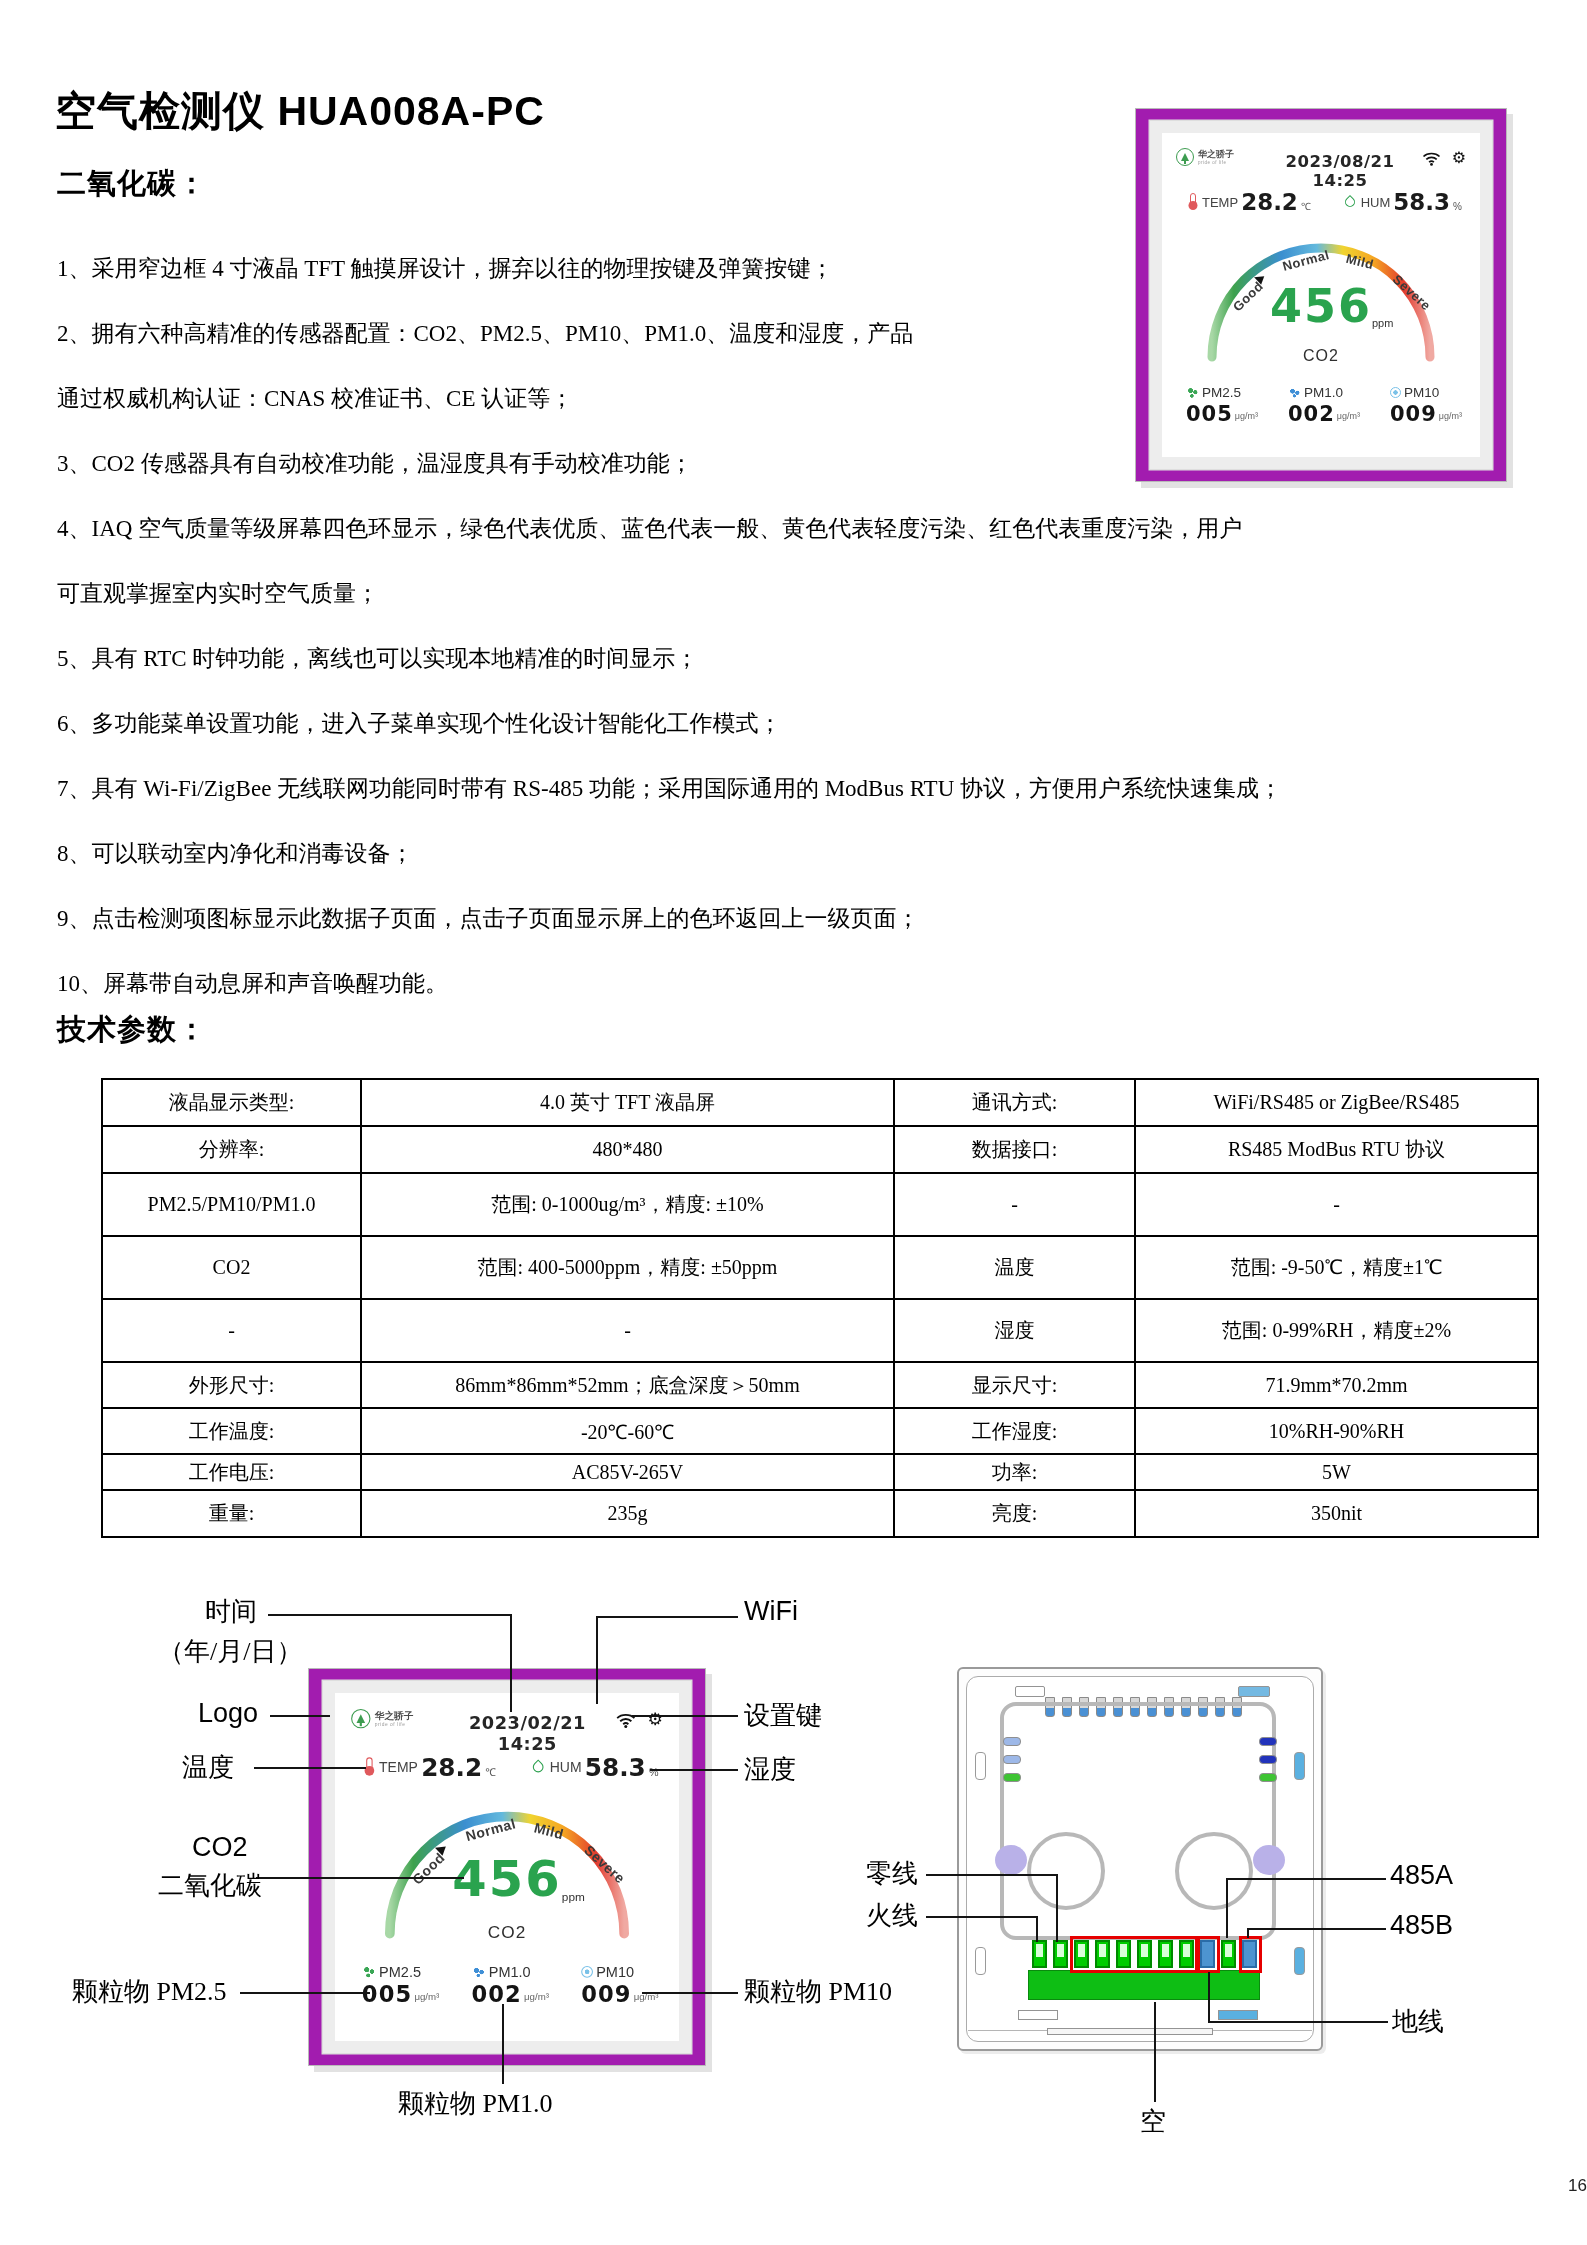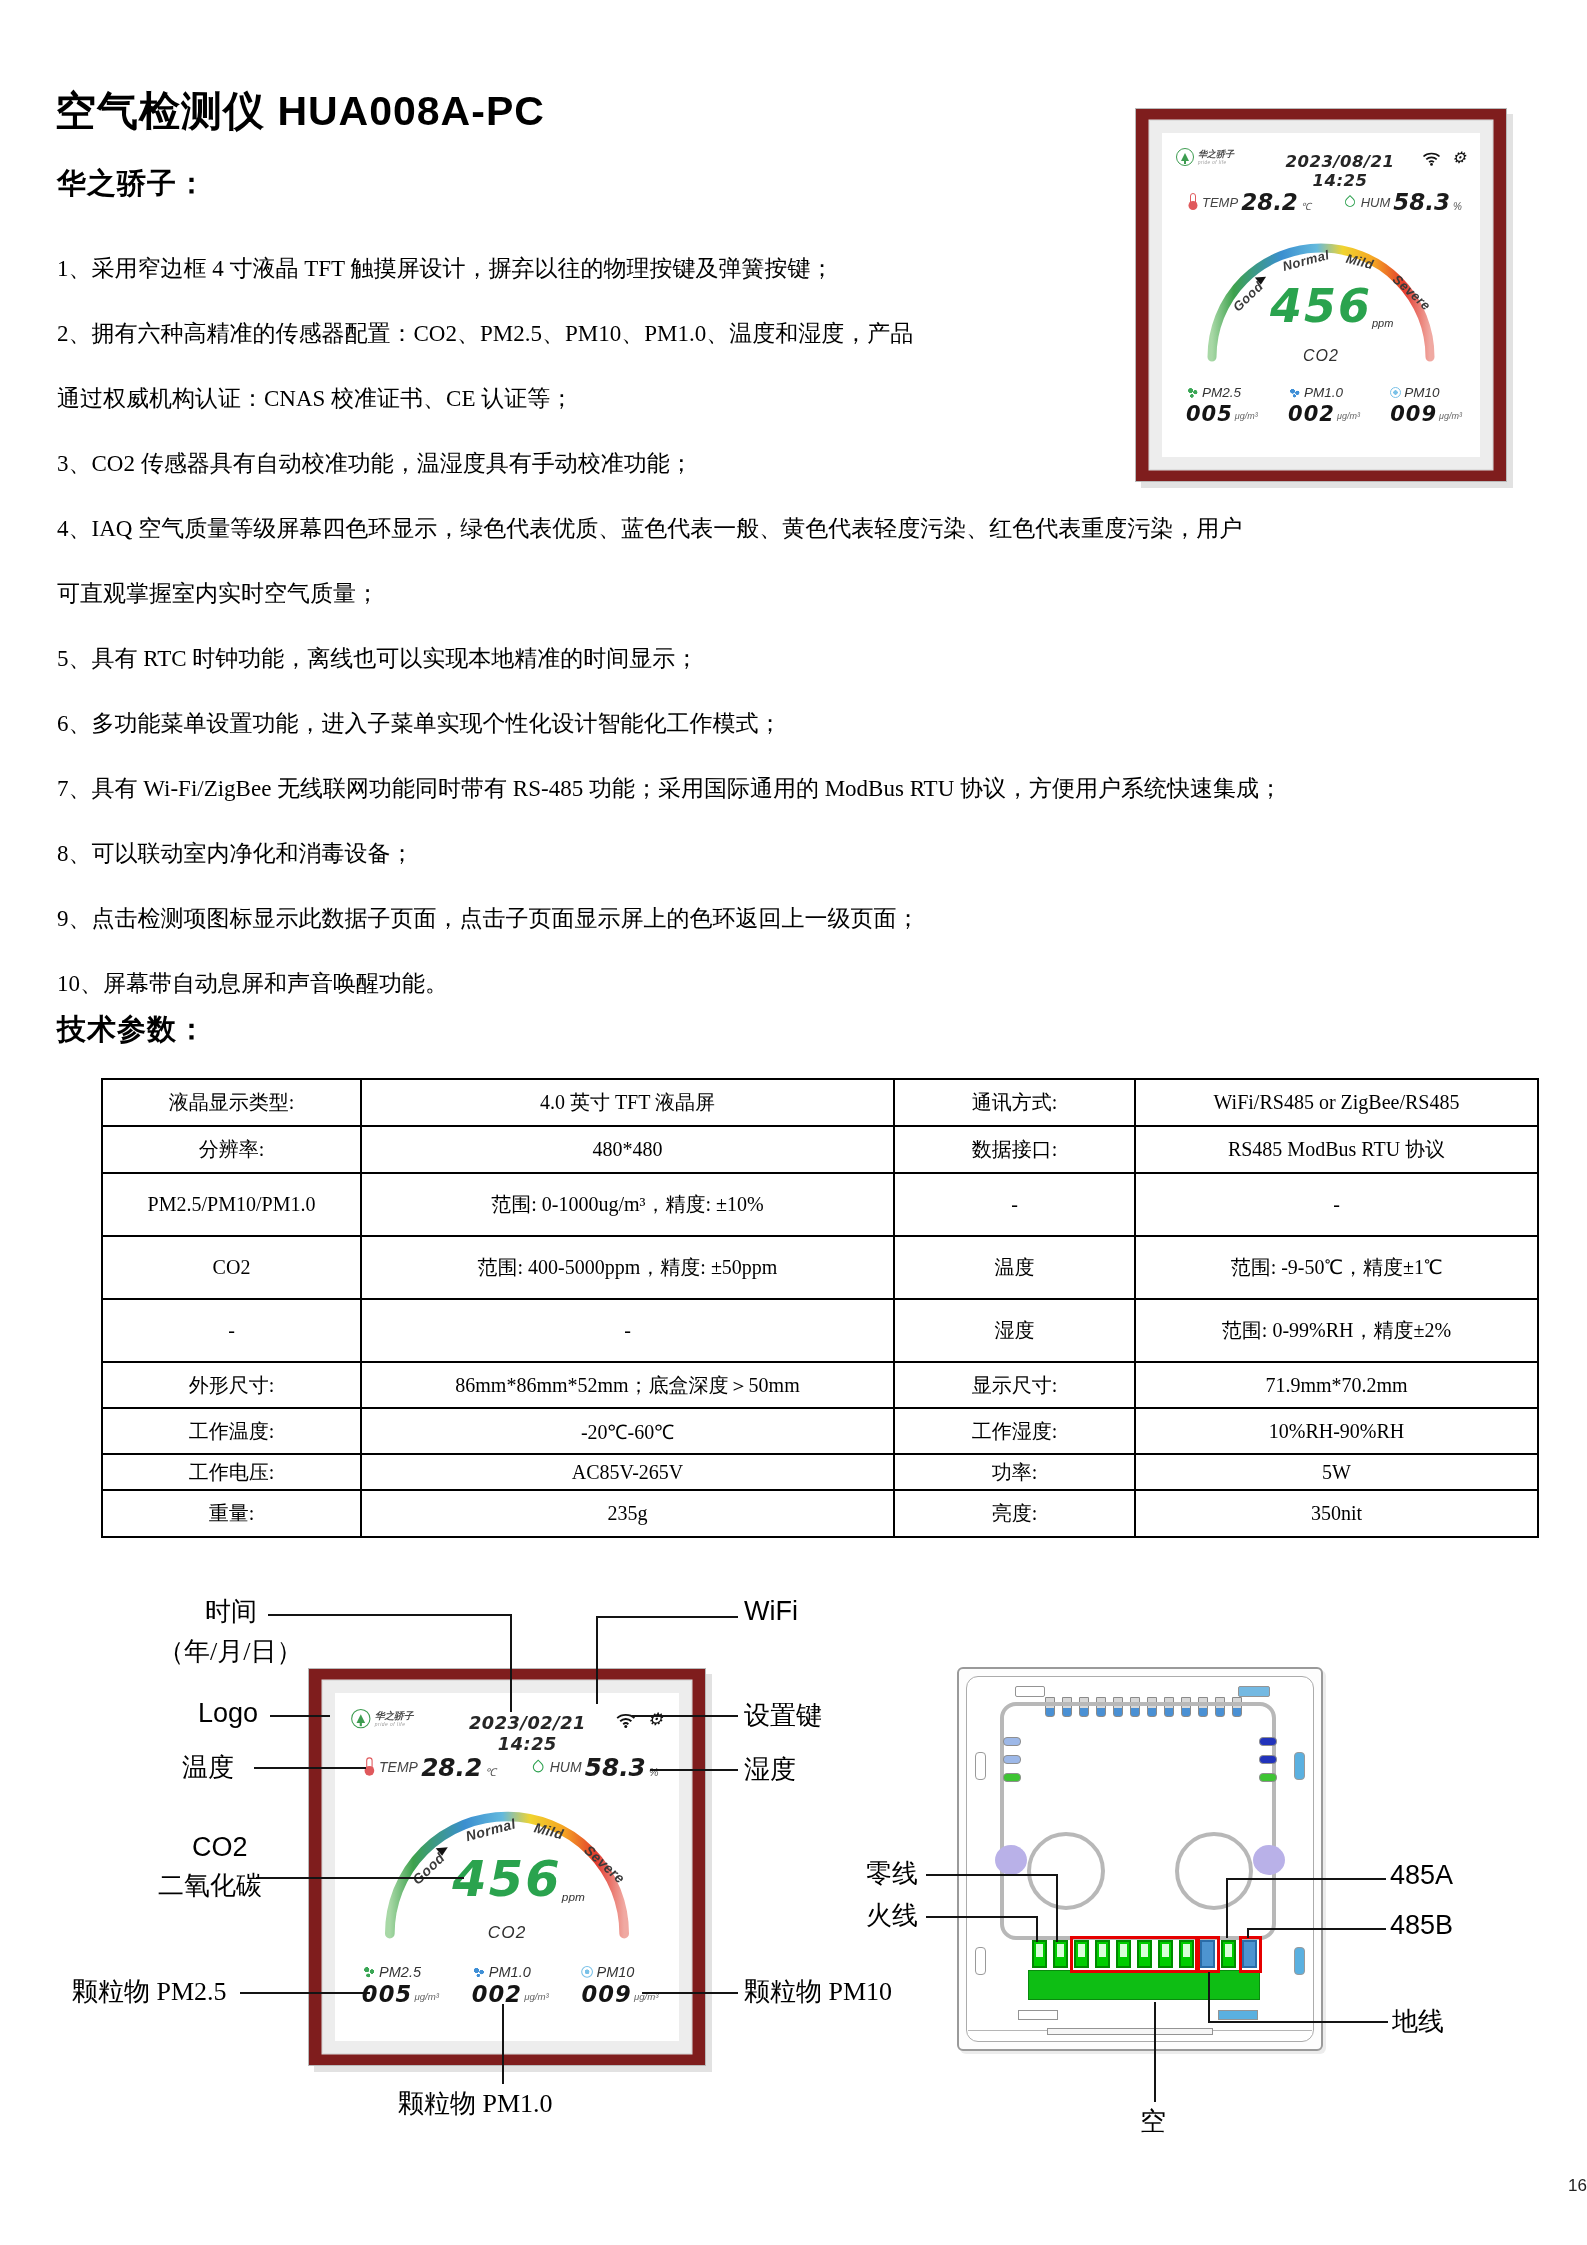--- a/index.html
+++ b/index.html
@@ -14,22 +14,22 @@
   .perf-lines{left:57px;top:236px;width:1500px;font-size:23px;line-height:65px;}
   .perf-lines div{white-space:nowrap;}
 
   
   table.spec{position:absolute;left:88px;top:1078px;border-collapse:collapse;
              table-layout:fixed;width:1436px;font-size:20px;margin-left:13px;}
   table.spec td{border:2px solid #000;text-align:center;vertical-align:middle;
                 padding:0 4px;overflow:hidden;}
 
   
-  .device{position:absolute;background:#7f1d1d;border:1.6px solid #b9b9b9;
-          box-shadow:6px 6px 0 #e2e2e2;font-style:italic;}
+  .device{position:absolute;background:#a21caf;border:1.6px solid #b9b9b9;
+          box-shadow:6px 6px 0 #e2e2e2;}
   .screen{position:absolute;left:26px;right:26px;top:24px;bottom:24px;background:#fff;
           box-shadow:0 0 0 12px #ededed,0 0 0 13.5px #dedede;}
   .sc{position:absolute;left:50%;top:2px;width:314px;height:318px;margin-left:-157px;
       font-family:"Liberation Sans", sans-serif;}
   .sc-front{transform:scale(1.075);transform-origin:50% 0;}
 
   .sc-header{position:absolute;top:12px;left:12px;right:8px;height:30px;}
   .sc-logo{position:absolute;left:0;top:1px;display:flex;gap:4px;align-items:center;}
   .logo-badge{width:18px;height:18px;border-radius:50%;border:1.4px solid #3d9c50;
               display:flex;align-items:center;justify-content:center;box-sizing:border-box;}
@@ -133,21 +133,21 @@
       <stop offset="0.74" stop-color="#f5a623"></stop>
       <stop offset="0.88" stop-color="#e23b2e"></stop>
       <stop offset="1" stop-color="#f0a9a2"></stop>
     </linearGradient>
   </defs>
 </svg>
 
 <div id="page">
 
   <div class="abs doc-title">空气检测仪 HUA008A-PC</div>
-  <div class="abs sec-head" style="left:57px;top:164px;">华之骄子：</div>
+  <div class="abs sec-head" style="left:57px;top:164px;">二氧化碳：</div>
   <div class="abs perf-lines">
     <div>1、采用窄边框 4 寸液晶 TFT 触摸屏设计，摒弃以往的物理按键及弹簧按键；</div>
     <div>2、拥有六种高精准的传感器配置：CO2、PM2.5、PM10、PM1.0、温度和湿度，产品</div>
     <div>通过权威机构认证：CNAS 校准证书、CE 认证等；</div>
     <div>3、CO2 传感器具有自动校准功能，温湿度具有手动校准功能；</div>
     <div>4、IAQ 空气质量等级屏幕四色环显示，绿色代表优质、蓝色代表一般、黄色代表轻度污染、红色代表重度污染，用户</div>
     <div>可直观掌握室内实时空气质量；</div>
     <div>5、具有 RTC 时钟功能，离线也可以实现本地精准的时间显示；</div>
     <div>6、多功能菜单设置功能，进入子菜单实现个性化设计智能化工作模式；</div>
     <div>7、具有 Wi-Fi/ZigBee 无线联网功能同时带有 RS-485 功能；采用国际通用的 ModBus RTU 协议，方便用户系统快速集成；</div>

